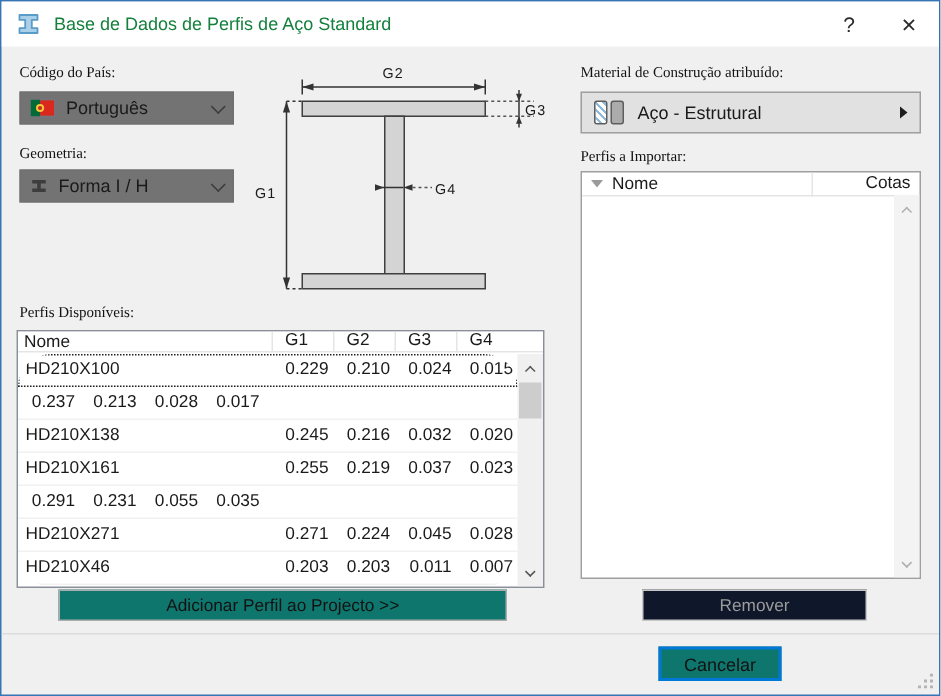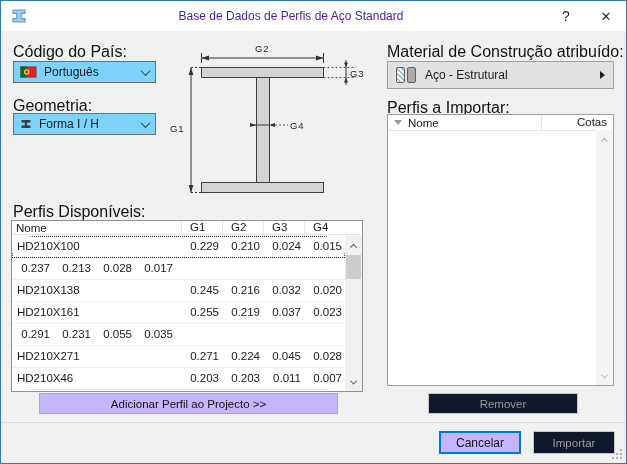--- a/index.html
+++ b/index.html
@@ -7,36 +7,36 @@
 
   .window {
     position:relative; width:627px; height:464px; background:#f0f0f0;
     border:1px solid #3575b5; overflow:hidden; color:#1a1a1a; font-size:12px;
   }
 
   
   .titlebar { position:absolute; left:0; top:0; width:100%; height:30px; background:#ffffff;
               display:flex; align-items:center; padding-left:10px; }
   .titlebar .app-icon { margin-right:9px; flex:0 0 auto; }
-  .titlebar .title { flex:1 1 auto; font-size:12px; color:#4c1d95; white-space:nowrap; overflow:hidden;text-align:center; }
+  .titlebar .title { flex:1 1 auto; font-size:12px; color:#15803d; white-space:nowrap; overflow:hidden; }
   .tb-btn { width:40px; height:30px; display:flex; align-items:center; justify-content:center;
             color:#2b2b2b; cursor:default; }
   .tb-btn.help { font-size:14px; }
   .tb-btn.close { font-size:13px; }
 
   
-  .label { position:absolute; font-size:16px; color:#121212; white-space:nowrap; }
-  .combo { position:absolute; height:22px; background:#7dd3fc; border:1px solid #707070;
+  .label { position:absolute; font-size:10px; color:#121212; white-space:nowrap;font-family:Liberation Serif, serif; }
+  .combo { position:absolute; height:22px; background:#737373; border:1px solid #707070;
            display:flex; align-items:center; padding:0 6px; }
   .combo .txt { margin-left:7px; font-size:12px; }
   .chv { display:inline-block; width:7px; height:7px; border-right:1px solid #3c3c3c;
          border-bottom:1px solid #3c3c3c; transform:rotate(45deg) translate(-1px,-1px); }
   .combo .chv { margin-left:auto; }
 
-  .btn { position:absolute; background:#c4b5fd; border:1px solid #adadad; font-size:11.5px;
+  .btn { position:absolute; background:#0f766e; border:1px solid #adadad; font-size:11.5px;
          display:flex; align-items:center; justify-content:center; color:#121212; }
   .btn.disabled { background:#0f172a; border-color:#c8c8c8; color:#9b9b9b; }
   .btn.default { border:2px solid #0078d7; font-size:12px; }
 
   
   .mat-btn { position:absolute; left:386px; top:60px; width:227px; height:28px;
              background:#e1e1e1; border:1px solid #9f9f9f; display:flex; align-items:center; padding:0 8px; }
   .swatches { display:flex; gap:2px; }
   .sw { width:9px; height:16px; border:1px solid #5e5e5e; border-radius:2px; }
   .sw.hatch { background:repeating-linear-gradient(45deg,#ffffff 0 2px,#8db9dc 2px 3.5px); }
@@ -275,21 +275,20 @@
       <span class="arr down">
           <span class="chv"></span>
         </span>
     </div>
   </div>
 
   <div class="btn" style="left:38px; top:392px; width:299px; height:21px;">Adicionar Perfil ao Projecto &gt;&gt;</div>
 
   <div class="divider"></div>
   <div class="btn default" style="left:438px; top:430px; width:82px; height:23px;">Cancelar</div>
-  <div class="btn disabled" style="left:532px; top:430px; width:82px; height:23px;">Importar</div>
   <svg class="grip" width="10" height="10" viewBox="0 0 10 10">
     <g fill="#b3b3b3">
       <rect x="8" y="0" width="2" height="2"></rect>
       <rect x="4" y="4" width="2" height="2"></rect>
       <rect x="8" y="4" width="2" height="2"></rect>
       <rect x="0" y="8" width="2" height="2"></rect>
       <rect x="4" y="8" width="2" height="2"></rect>
       <rect x="8" y="8" width="2" height="2"></rect>
     </g>
   </svg>

